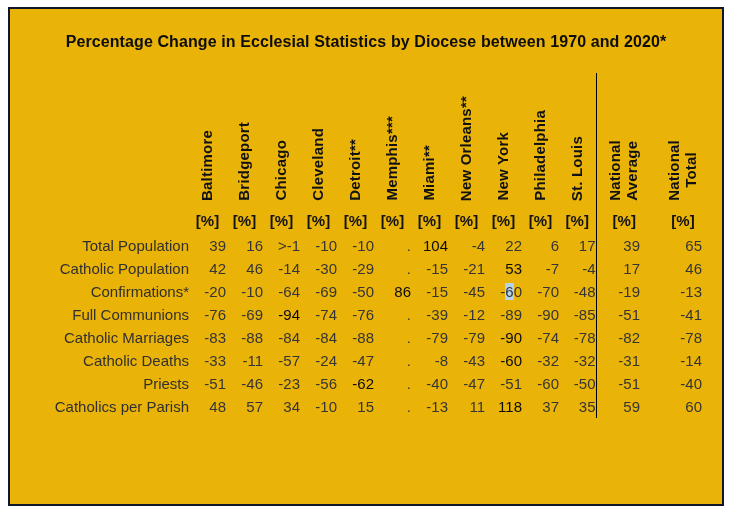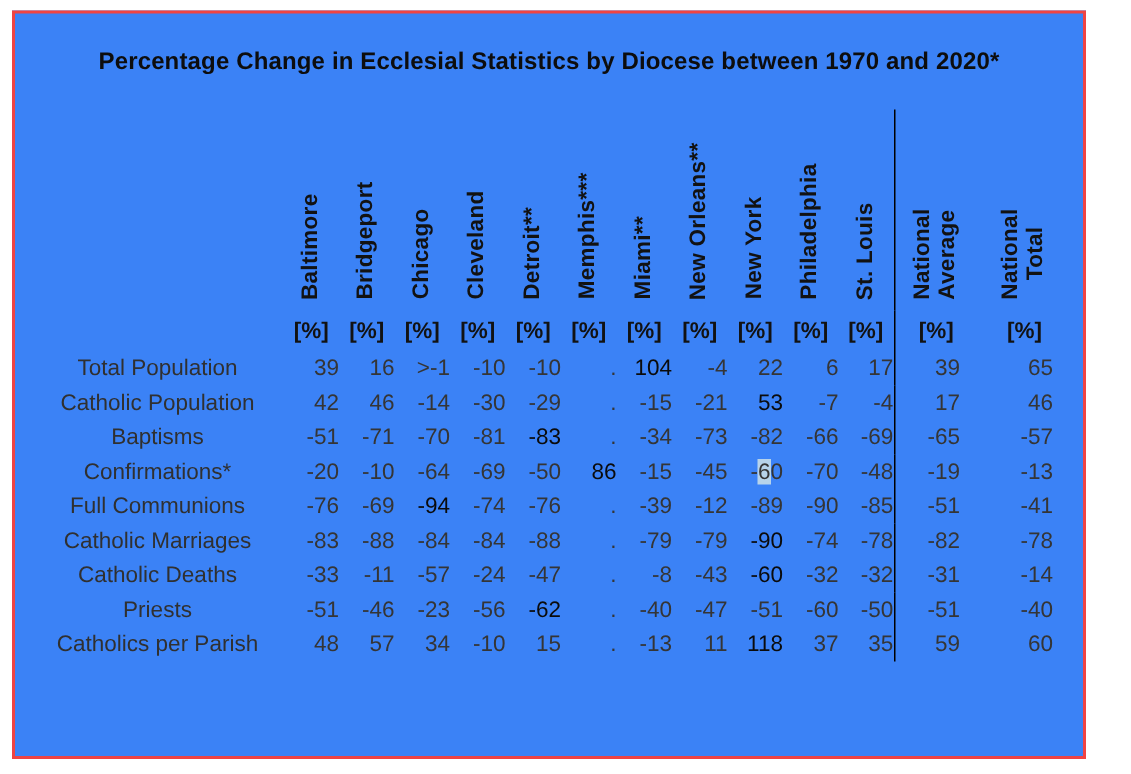--- a/index.html
+++ b/index.html
@@ -10,22 +10,22 @@
     height: 516px;
     font-family: "Liberation Sans", sans-serif;
     position: relative;
   }
   .frame {
     position: absolute;
     left: 8px;
     top: 7px;
     width: 712px;
     height: 495px;
-    border: 2px solid #ef4444;
-    background: #3b82f6;
+    border: 2px solid #0f172a;
+    background: #eab308;
     box-sizing: content-box;
   }
   .title {
     position: absolute;
     top: 24px;
     left: 0;
     width: 100%;
     text-align: center;
     font-size: 16px;
     font-weight: bold;
@@ -62,21 +62,21 @@
     letter-spacing: 0.2px;
   }
   th.unit-cell {
     height: 27px;
     font-weight: bold;
     color: #121212;
     text-align: center;
     vertical-align: middle;
   }
   td.row-label {
-    text-align: center;
+    text-align: right;
     padding-left: 3px;
     white-space: nowrap;
     color: #303030;
   }
   td.val {
     text-align: right;
     padding-right: 5px;
   }
   td.val.nat { padding-right: 12px; }
   tbody td { height: 23px; }
@@ -170,36 +170,20 @@
           <td class="val">.</td>
           <td class="val">-15</td>
           <td class="val">-21</td>
           <td class="val b">53</td>
           <td class="val">-7</td>
           <td class="val">-4</td>
           <td class="val nat sep">17</td>
           <td class="val nat">46</td>
         </tr>
         <tr>
-          <td class="row-label">Baptisms</td>
-          <td class="val">-51</td>
-          <td class="val">-71</td>
-          <td class="val">-70</td>
-          <td class="val">-81</td>
-          <td class="val b">-83</td>
-          <td class="val">.</td>
-          <td class="val">-34</td>
-          <td class="val">-73</td>
-          <td class="val">-82</td>
-          <td class="val">-66</td>
-          <td class="val">-69</td>
-          <td class="val nat sep">-65</td>
-          <td class="val nat">-57</td>
-        </tr>
-        <tr>
           <td class="row-label">Confirmations*</td>
           <td class="val">-20</td>
           <td class="val">-10</td>
           <td class="val">-64</td>
           <td class="val">-69</td>
           <td class="val">-50</td>
           <td class="val b">86</td>
           <td class="val">-15</td>
           <td class="val">-45</td>
           <td class="val">-<span class="hl-mark" style="background: rgb(183, 211, 234);">6</span>0</td>

